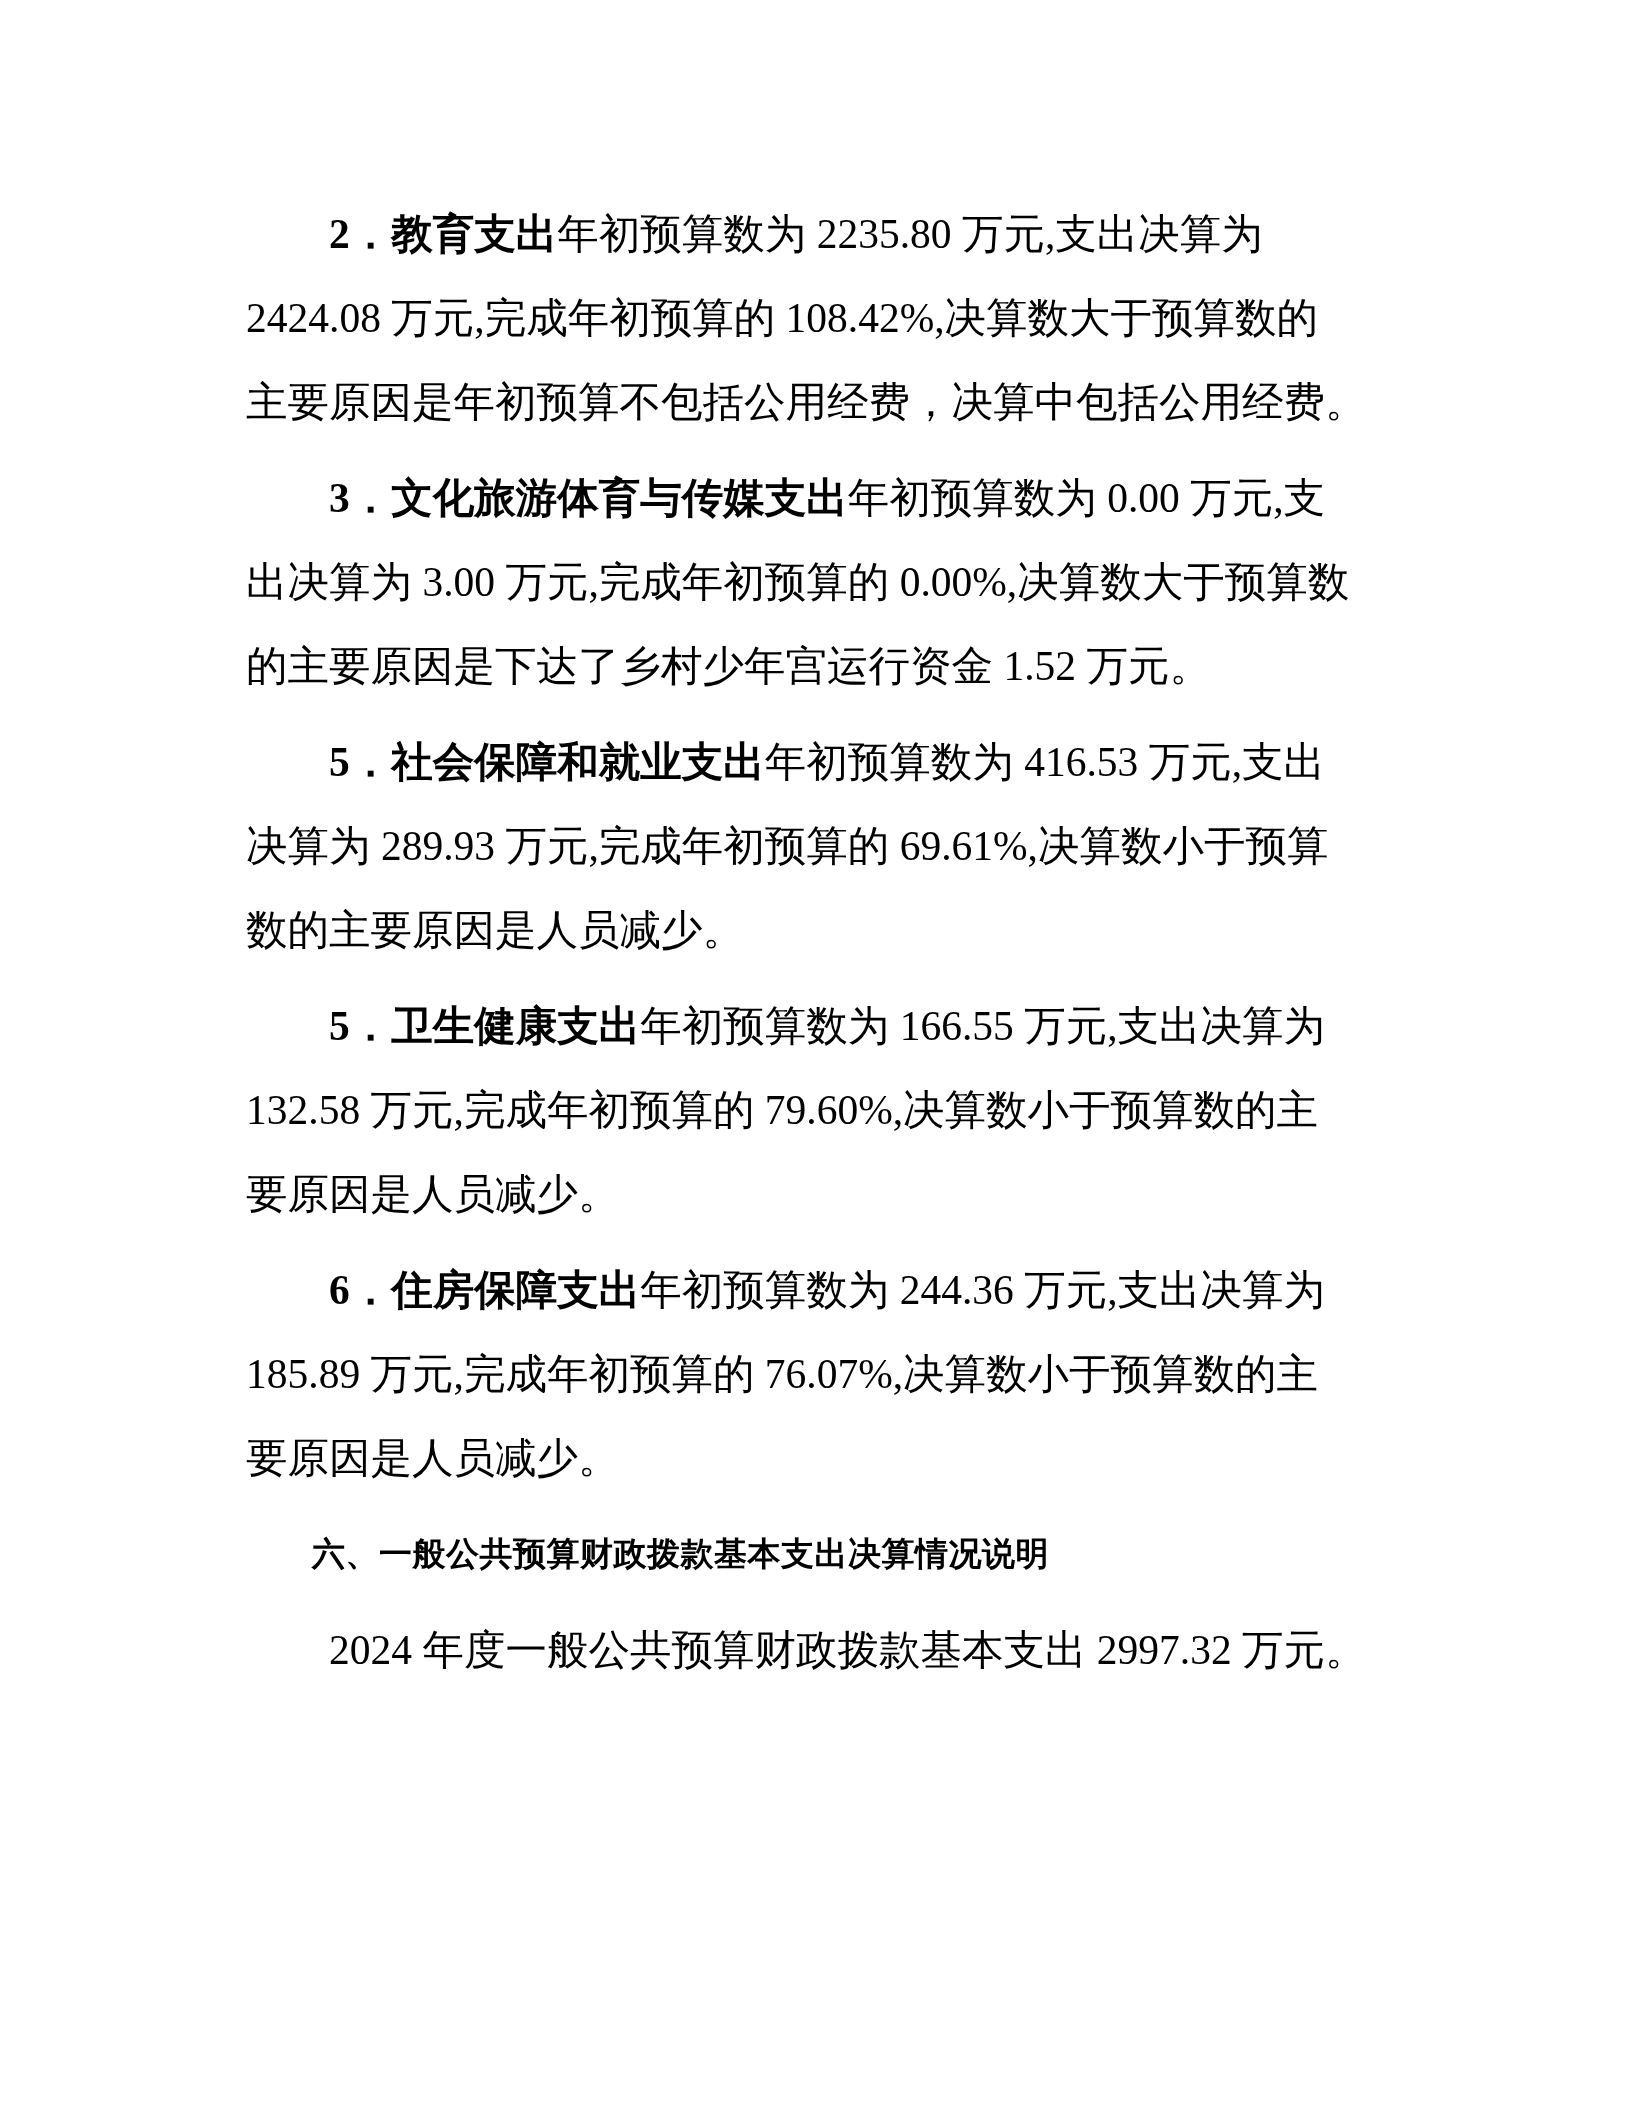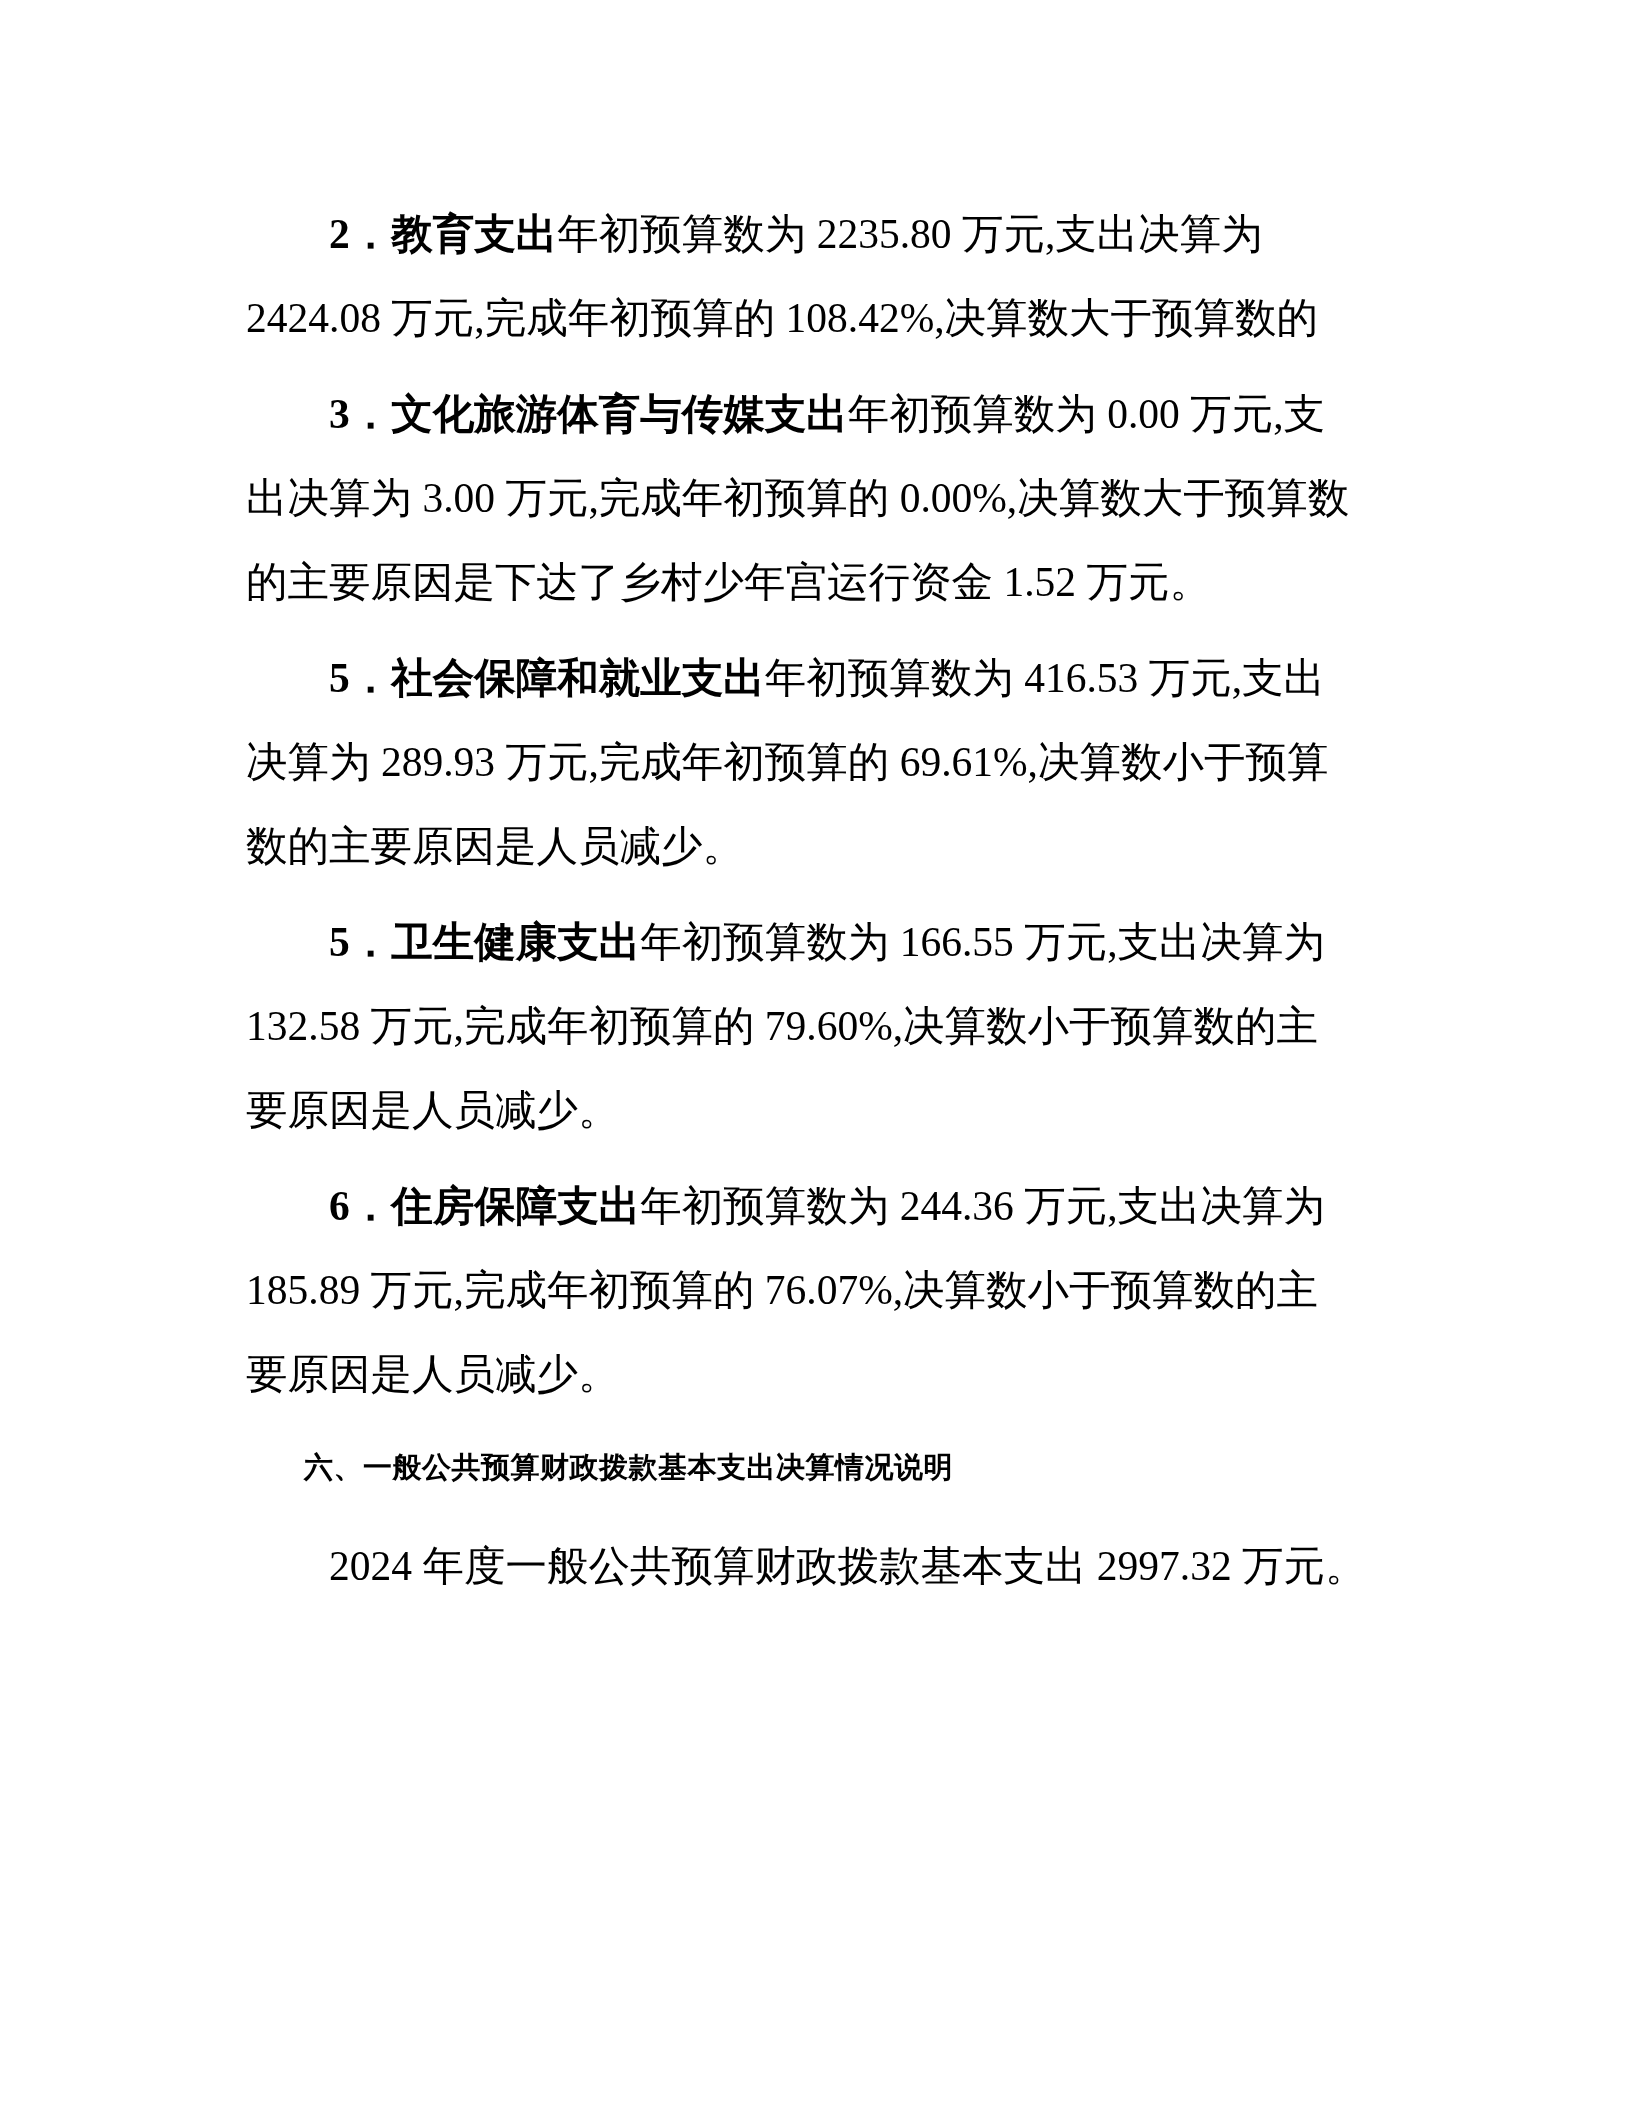--- a/index.html
+++ b/index.html
@@ -21,35 +21,36 @@
   }
   .para { margin: 0 0 12px 0; }
   .line {
     line-height: 84px;
     white-space: nowrap;
     text-align: left;
   }
   .line.first { text-indent: 2em; }
   .b { font-weight: bold; }
   .heading .line {
-    font-family: Liberation Mono, monospace;
+    font-family: Liberation Sans, sans-serif;
     font-weight: bold;
-    font-size: 29px;
+    font-size: 33px;
     letter-spacing: 0.5px;
   }
 </style>
 </head>
 <body>
 
 <div class="doc">
   <div class="body-col">
 
     <div class="para">
       <div class="line first"><span class="b">2．教育支出</span><span>年初预算数为 2235.80 万元,支出决算为</span></div>
       <div class="line"><span>2424.08 万元,完成年初预算的 108.42%,决算数大于预算数的</span></div>
+      <div class="line"><span>主要原因是年初预算不包括公用经费，决算中包括公用经费。</span></div>
     </div>
 
     <div class="para">
       <div class="line first"><span class="b">3．文化旅游体育与传媒支出</span><span>年初预算数为 0.00 万元,支</span></div>
       <div class="line"><span>出决算为 3.00 万元,完成年初预算的 0.00%,决算数大于预算数</span></div>
       <div class="line"><span>的主要原因是下达了乡村少年宫运行资金 1.52 万元。</span></div>
     </div>
 
     <div class="para">
       <div class="line first"><span class="b">5．社会保障和就业支出</span><span>年初预算数为 416.53 万元,支出</span></div>

